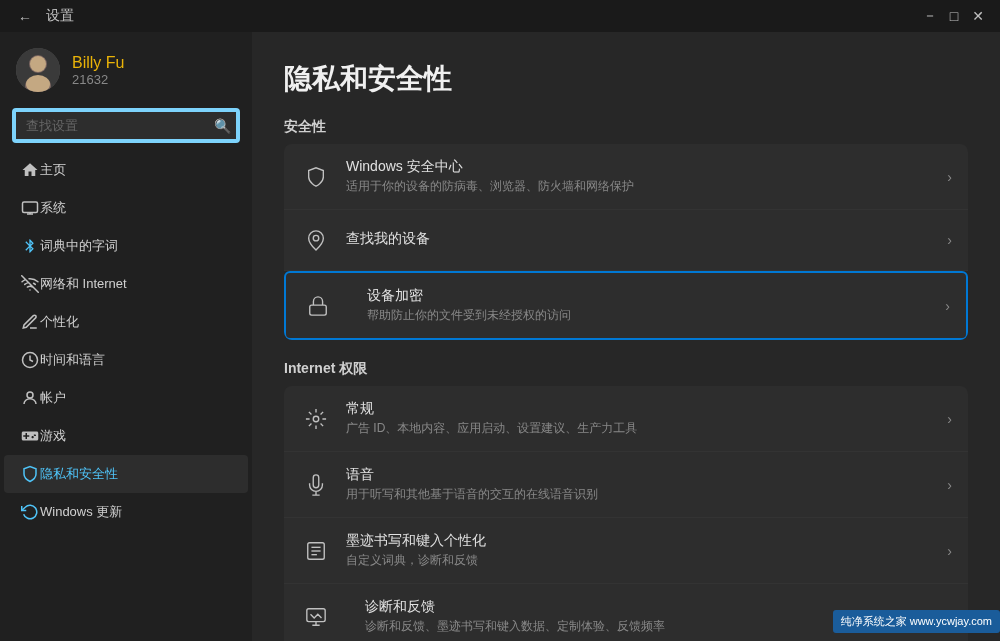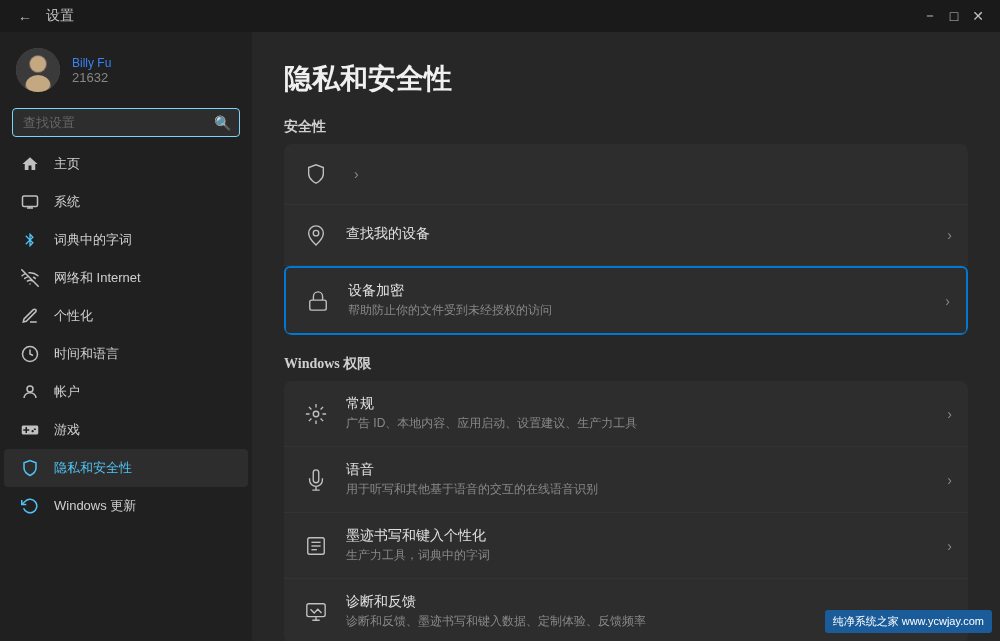--- a/index.html
+++ b/index.html
@@ -83,32 +83,32 @@
       border-radius: 50%;
       background: #555;
       overflow: hidden;
       flex-shrink: 0;
       display: flex;
       align-items: center;
       justify-content: center;
     }
     .user-avatar svg { width: 44px; height: 44px; }
     .user-info { display: flex; flex-direction: column; }
-    .user-name { font-size: 12px; font-weight: 500; color: #3b82f6; }
+    .user-name { font-size: 16px; font-weight: 500; color: #eab308; }
     .user-subtitle { font-size: 13px; color: #888; }
 
     
     .search-box {
       margin: 4px 12px 8px 12px;
       position: relative;
     }
     .search-input {
       width: 100%;
       background: #2d2d2d;
-      border: 1px solid #7dd3fc;
+      border: 4px solid #7dd3fc;
       border-radius: 4px;
       padding: 6px 10px 6px 10px;
       color: #c0c0c0;
       font-size: 13px;
       outline: none;
     }
     .search-input::placeholder { color: #666; }
     .search-icon-btn {
       position: absolute;
       right: 8px;
@@ -119,21 +119,20 @@
       color: #888;
       cursor: pointer;
       font-size: 14px;
     }
 
     
     .nav-item {
       display: flex;
       align-items: center;
       padding: 9px 16px;
-      gap: 14px;
       cursor: pointer;
       border-radius: 4px;
       margin: 0 4px;
       transition: background 0.1s;
     }
     .nav-item.active { background: #2d2d2d; }
     .nav-icon {
       width: 20px;
       height: 20px;
       display: flex;
@@ -164,41 +163,40 @@
       color: #f0f0f0;
       margin-bottom: 20px;
     }
 
     .section-title {
       font-size: 14px;
       font-weight: 600;
       color: #d0d0d0;
       margin-bottom: 8px;
       margin-top: 4px;
-      font-family: Liberation Serif, serif;
     }
 
     
     .settings-group {
       border-radius: 8px;
       overflow: hidden;
       margin-bottom: 20px;
     }
 
     .settings-item {
       display: flex;
       align-items: center;
       background: #2d2d2d;
       padding: 14px 16px;
       border-bottom: 1px solid #333;
       cursor: pointer;
       transition: background 0.1s;
       position: relative;
     }
-    .settings-item:last-child { border-bottom: none; }
+    .settings-item:last-child { border-bottom: none; gap: 19px; }
     .settings-item.highlighted {
       border: 2px solid #0078d4;
       background: #2d2d2d;
       border-radius: 6px;
     }
 
     .settings-item-icon {
       width: 32px;
       height: 32px;
       display: flex;
@@ -221,21 +219,21 @@
     .settings-item-chevron {
       color: #888;
       font-size: 14px;
       margin-left: 8px;
     }
 
     
     .watermark {
       position: fixed;
       bottom: 8px;
-      right: 8px;
+      right: 0;
       background: #1a5c9a;
       color: white;
       font-size: 11px;
       padding: 4px 8px;
       border-radius: 3px;
       z-index: 999;
     }
   </style>
 </head>
 <body>
@@ -374,20 +372,24 @@
     <div>
       <div class="section-title">安全性</div>
       <div class="settings-group">
 
         <div class="settings-item">
           <div class="settings-item-icon">
             <svg width="22" height="22" viewBox="0 0 24 24" fill="none" stroke="#c0c0c0" stroke-width="1.5">
                 <path d="M12 22s8-4 8-10V5l-8-3-8 3v7c0 6 8 10 8 10z"></path>
               </svg>
           </div>
+          <div class="settings-item-text">
+            <div class="settings-item-title">Windows 安全中心</div>
+            <div class="settings-item-desc">适用于你的设备的防病毒、浏览器、防火墙和网络保护</div>
+          </div>
           <span class="settings-item-chevron">›</span>
         </div>
 
         <div class="settings-item">
           <div class="settings-item-icon">
             <svg width="22" height="22" viewBox="0 0 24 24" fill="none" stroke="#c0c0c0" stroke-width="1.5">
                 <circle cx="12" cy="10" r="3"></circle>
                 <path d="M12 2a8 8 0 00-8 8c0 5.25 8 13 8 13s8-7.75 8-13a8 8 0 00-8-8z"></path>
               </svg>
           </div>
@@ -407,21 +409,21 @@
           <div class="settings-item-text">
             <div class="settings-item-title">设备加密</div>
             <div class="settings-item-desc">帮助防止你的文件受到未经授权的访问</div>
           </div>
           <span class="settings-item-chevron">›</span>
         </div>
       </div>
     </div>
 
     <div>
-      <div class="section-title">Windows 权限</div>
+      <div class="section-title">Internet 权限</div>
       <div class="settings-group">
 
         <div class="settings-item">
           <div class="settings-item-icon">
             <svg width="22" height="22" viewBox="0 0 24 24" fill="none" stroke="#c0c0c0" stroke-width="1.5">
                 <circle cx="12" cy="12" r="3"></circle>
                 <path d="M12 1v4M12 19v4M4.22 4.22l2.83 2.83M16.95 16.95l2.83 2.83M1 12h4M19 12h4M4.22 19.78l2.83-2.83M16.95 7.05l2.83-2.83"></path>
               </svg>
           </div>
           <div class="settings-item-text">
@@ -449,21 +451,21 @@
           <div class="settings-item-icon">
             <svg width="22" height="22" viewBox="0 0 24 24" fill="none" stroke="#c0c0c0" stroke-width="1.5">
                 <rect x="3" y="3" width="18" height="18" rx="2"></rect>
                 <line x1="7" y1="8" x2="17" y2="8"></line>
                 <line x1="7" y1="12" x2="17" y2="12"></line>
                 <line x1="7" y1="16" x2="13" y2="16"></line>
               </svg>
           </div>
           <div class="settings-item-text">
             <div class="settings-item-title">墨迹书写和键入个性化</div>
-            <div class="settings-item-desc">生产力工具，词典中的字词</div>
+            <div class="settings-item-desc">自定义词典，诊断和反馈</div>
           </div>
           <span class="settings-item-chevron">›</span>
         </div>
 
         <div class="settings-item">
           <div class="settings-item-icon">
             <svg width="22" height="22" viewBox="0 0 24 24" fill="none" stroke="#c0c0c0" stroke-width="1.5">
                 <rect x="2" y="3" width="20" height="14" rx="2"></rect>
                 <line x1="8" y1="21" x2="16" y2="21"></line>
                 <line x1="12" y1="17" x2="12" y2="21"></line>

